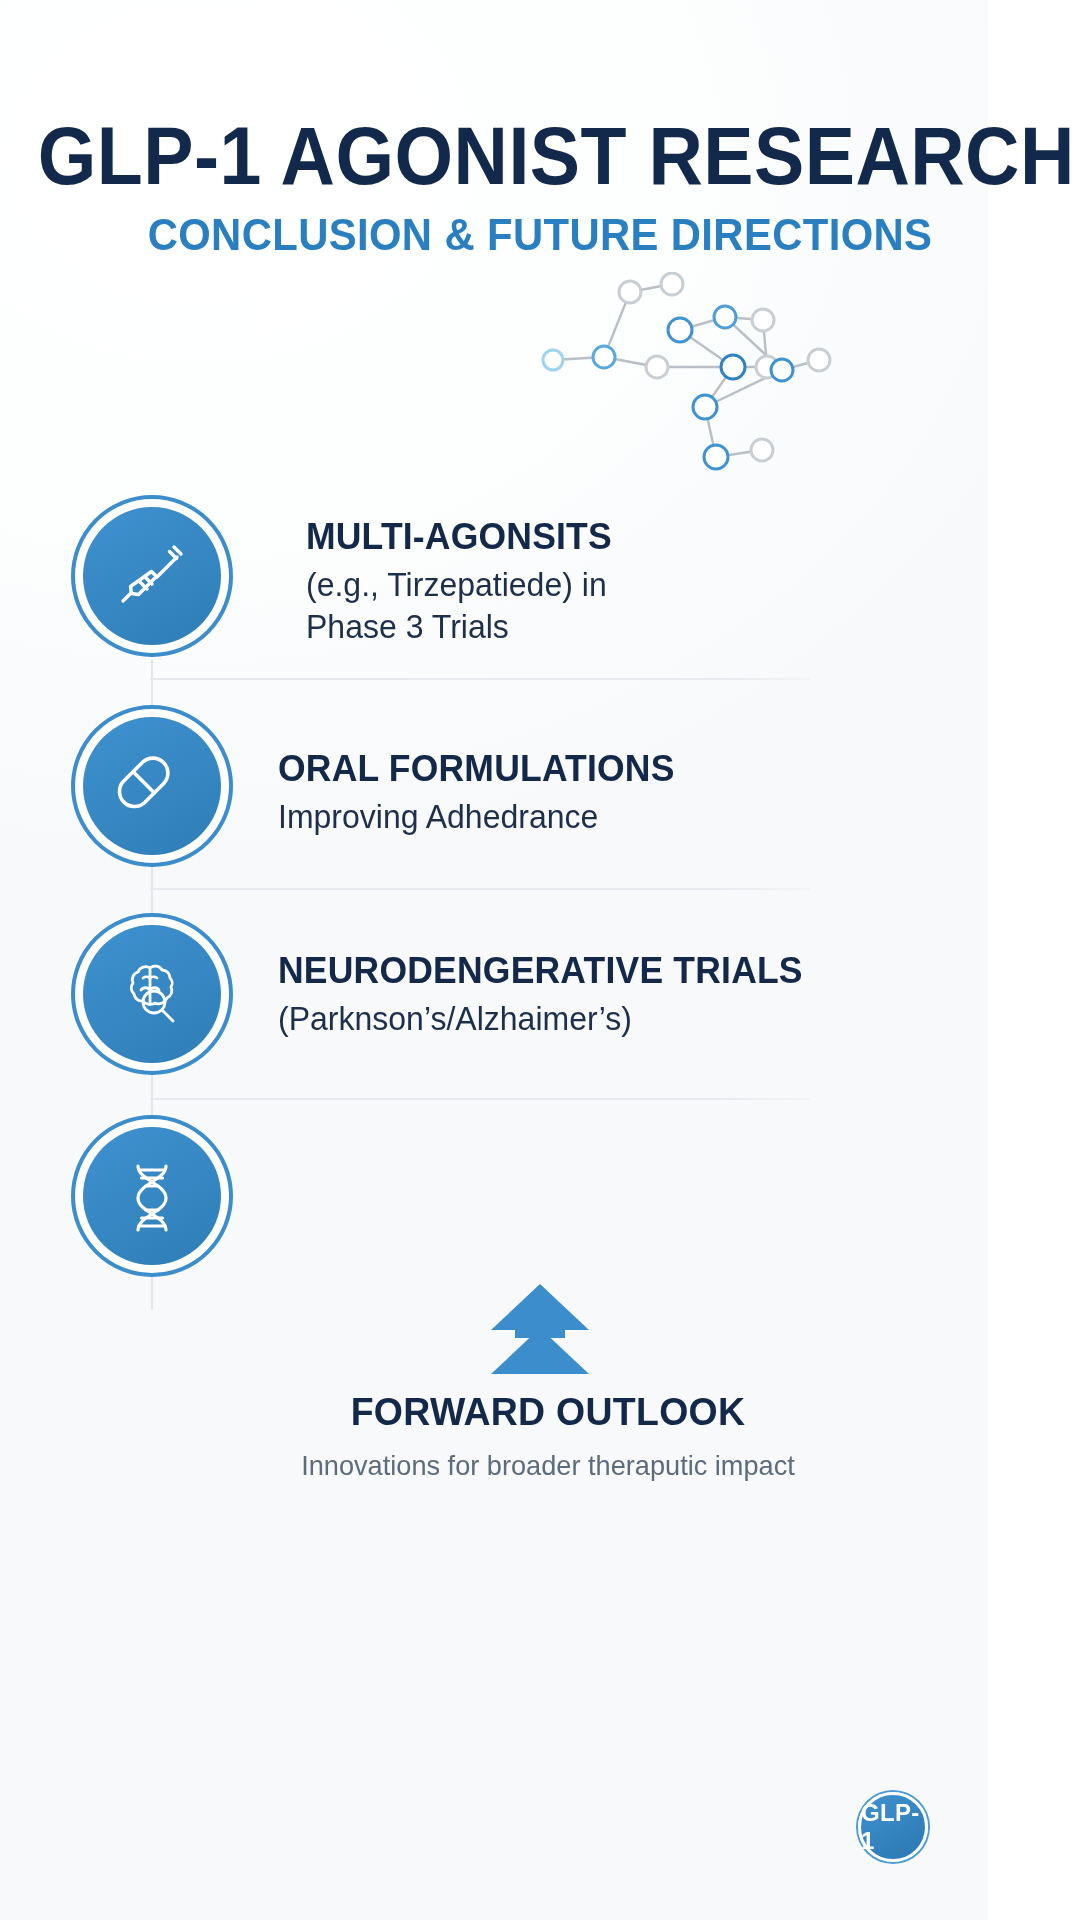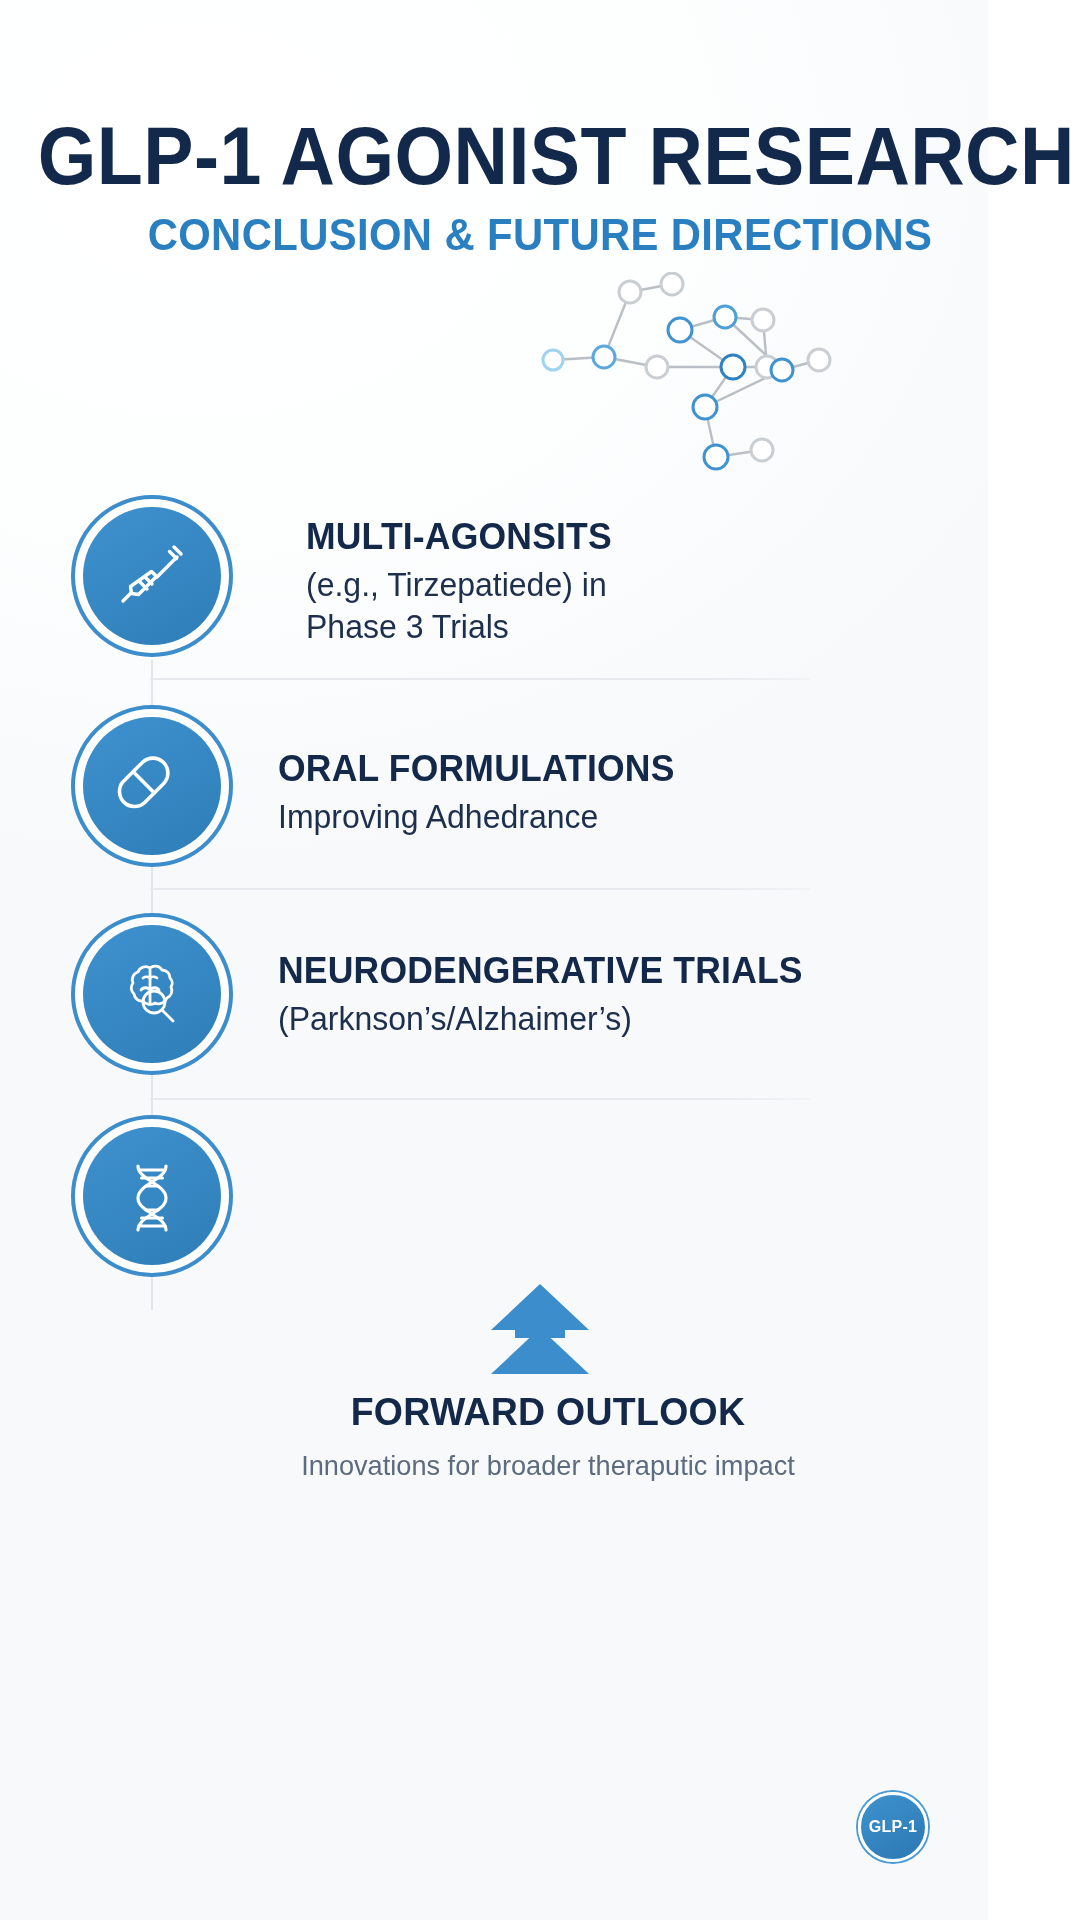--- a/index.html
+++ b/index.html
@@ -201,21 +201,21 @@
     background: linear-gradient(150deg, #3e92cf 0%, #2c78b2 100%);
     border: 3px solid #ffffff;
     box-shadow: 0 0 0 2px #4a9ad6;
     box-sizing: border-box;
     display: flex;
     align-items: center;
     justify-content: center;
   }
   .corner-logo span {
     font-family: "Liberation Sans Narrow", "Liberation Sans", sans-serif;
-    font-size: 16px;
+    font-size: 24px;
     font-weight: 700;
     color: #ffffff;
     letter-spacing: 0.3px;
   }
 </style>
 </head>
 <body>
 
 <div id="page">
 

